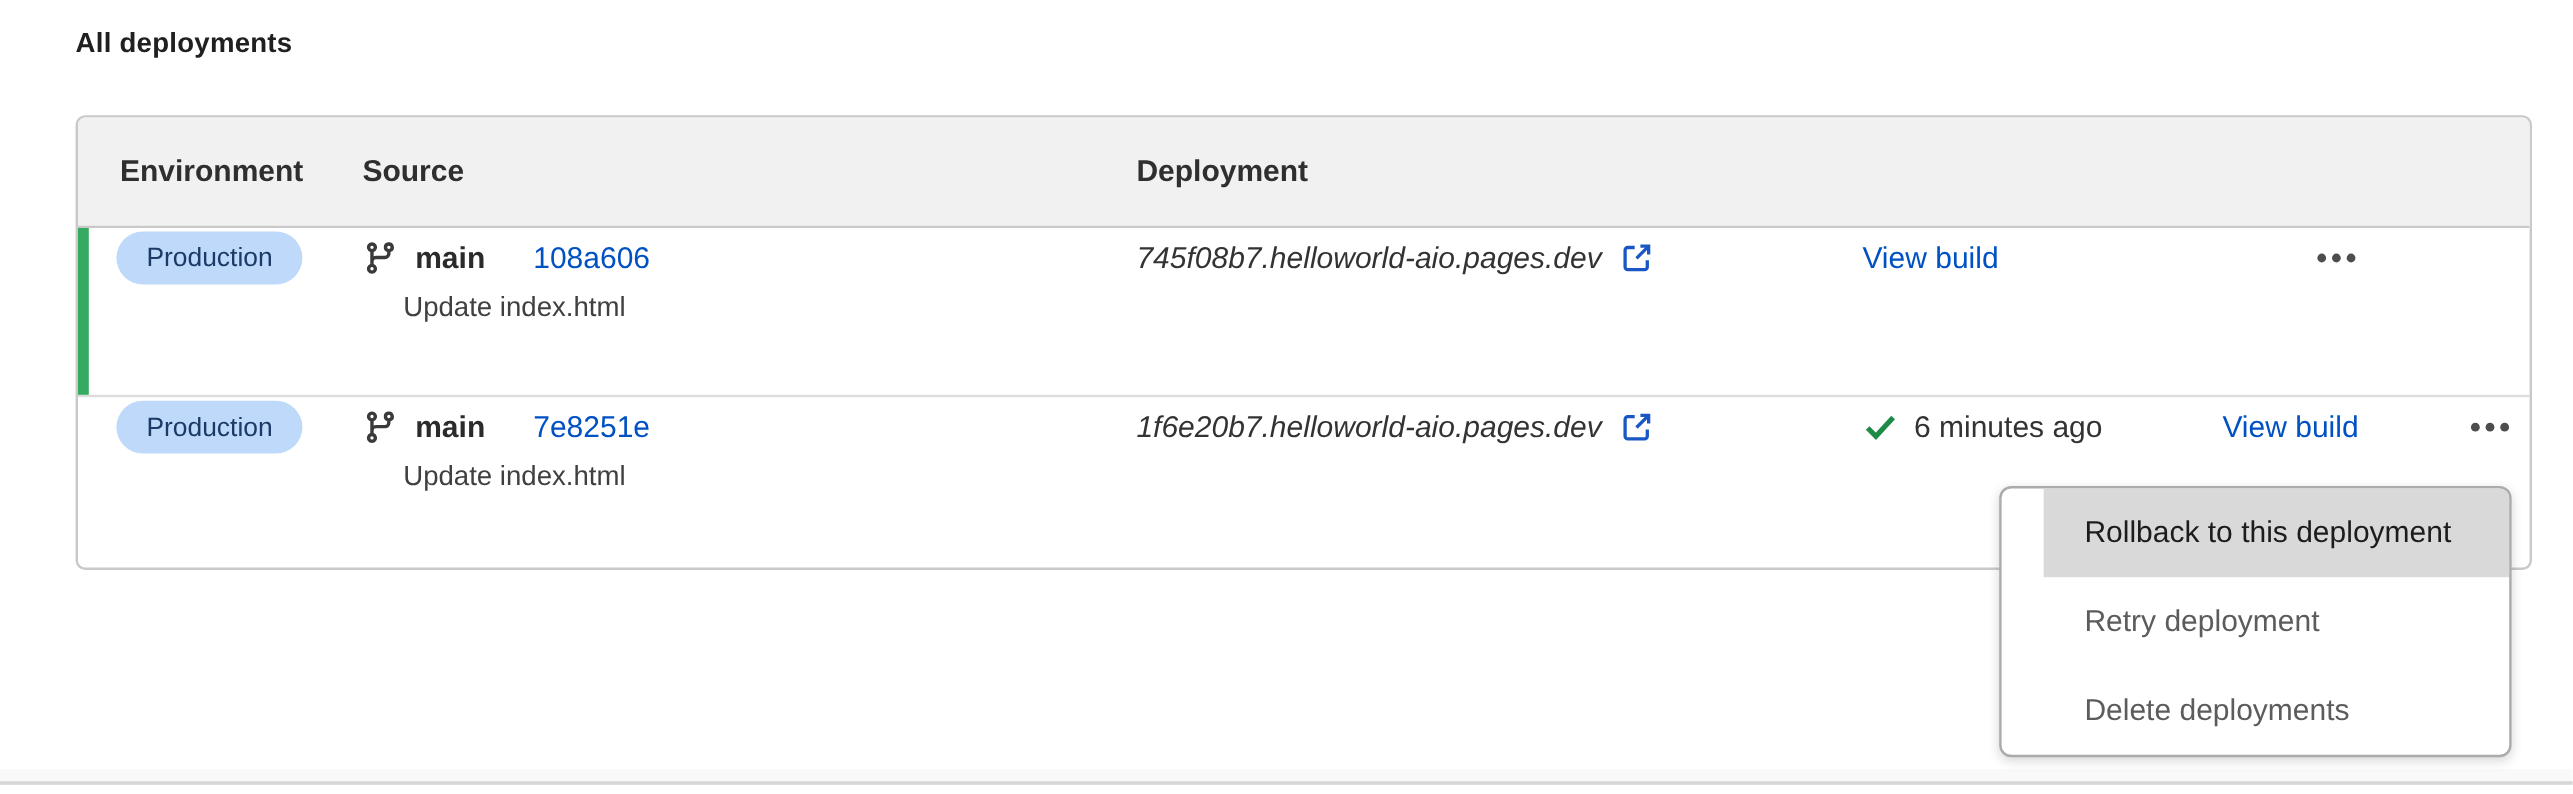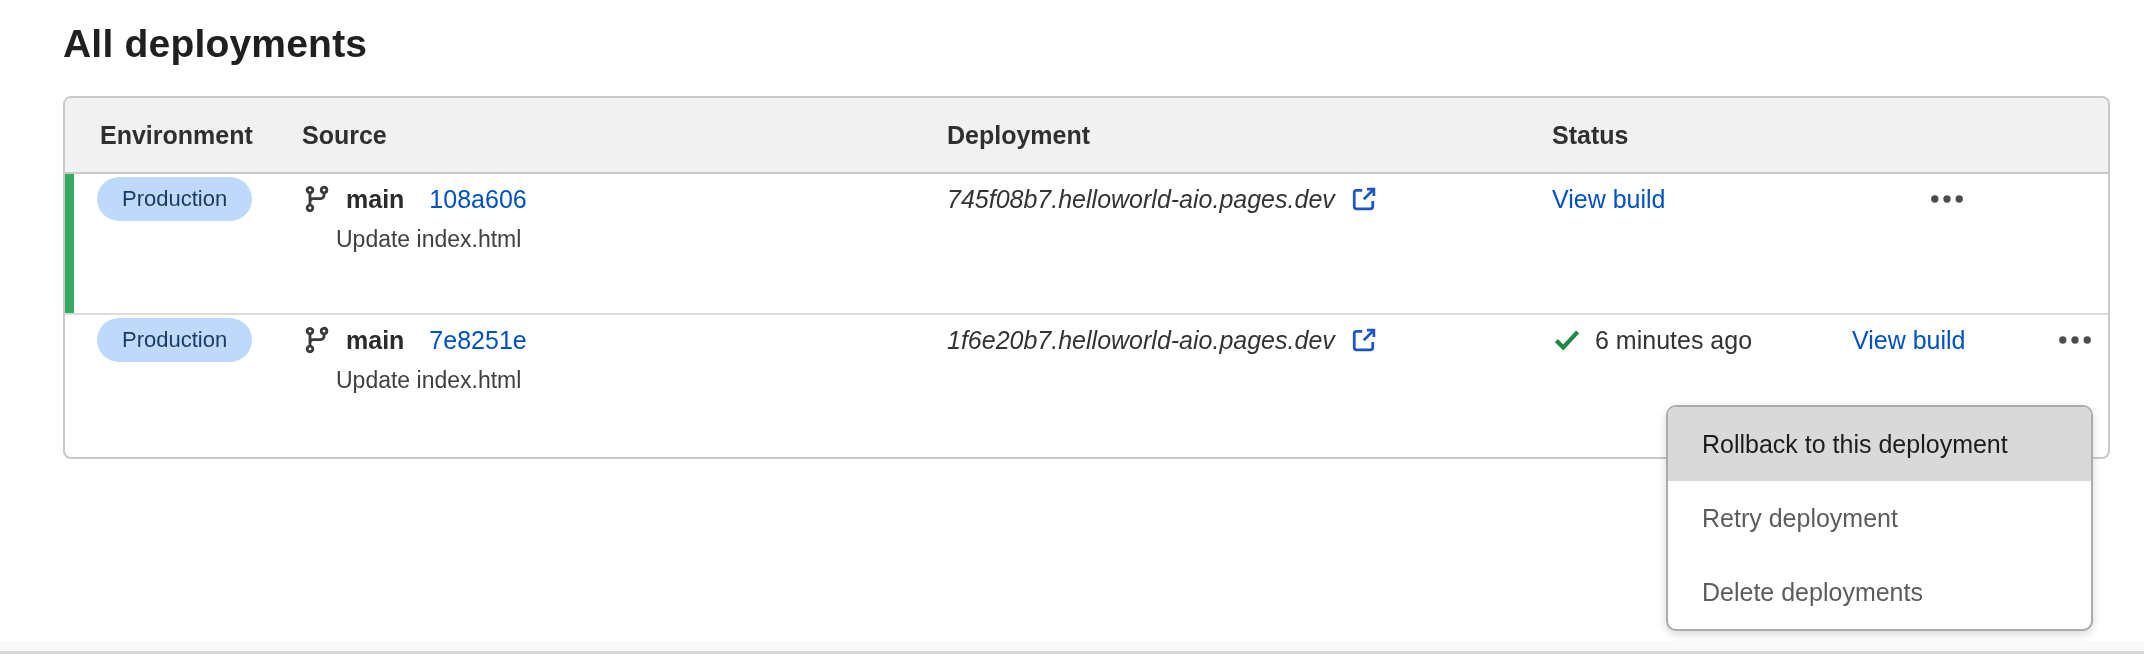--- a/index.html
+++ b/index.html
@@ -10,41 +10,41 @@
     font-family: "Liberation Sans", "DejaVu Sans", sans-serif;
     position: relative;
     overflow: hidden;
     color: #333;
   }
 
   .page-title {
     position: absolute;
     left: 63px; top: 22px;
     margin: 0;
-    font-size: 39px;
+    font-size: 23px;
     font-weight: 600;
     color: #202020;
     letter-spacing: 0.2px;
     text-align: center;
   }
 
   
   .deploy-table {
     position: absolute;
     left: 63px; top: 96px;
     width: 2047px;
     background: #fff;
     border: 2px solid #c9c9c9;
     border-radius: 8px;
   }
   .thead {
     display: grid;
     grid-template-columns: 237px 645px 605px 300px 190px 1fr;
     align-items: center;
-    height: 76px;
+    height: 92px;
     background: #f1f1f1;
     border-bottom: 2px solid #c9c9c9;
     border-radius: 6px 6px 0 0;
   }
   .th {
     font-size: 25px;
     font-weight: 600;
     color: #2f2f2f;
   }
   .th.first { padding-left: 35px; }
@@ -96,21 +96,21 @@
     font-weight: 700;
     color: #2b2b2b;
     margin-left: 14px;
   }
   a.link, .link {
     color: #0051c3;
     text-decoration: none;
     font-size: 25px;
     cursor: pointer;
   }
-  .commit-link { margin-left: 25px; }
+  .commit-link { margin-left: 40px; }
 
   .url-text { font-size: 25px; color: #333; font-style: italic; }
   .ext-icon { margin-left: 14px; display: inline-flex; cursor: pointer; }
 
   .status-time { font-size: 25px; color: #333; margin-left: 13px; }
 
   .cell.actions .line1 { justify-content: center; }
   .ellipsis-btn {
     background: none; border: none; padding: 6px 8px;
     display: inline-flex; align-items: center;
@@ -131,20 +131,21 @@
   }
   .menu-item {
     height: 74px;
     display: flex;
     align-items: center;
     padding: 0 34px;
     font-size: 25px;
     color: #5c5c5c;
     cursor: pointer;
     white-space: nowrap;
+    margin-left: 35px;
   }
   .menu-item.highlighted {
     background: #d9d9d9;
     color: #1c1c1c;
   }
 
   
   .bottom-band {
     position: absolute;
     left: 0; right: 0;
@@ -162,21 +163,20 @@
 <main>
 
   <h1 class="page-title">All deployments</h1>
 
   <section class="deploy-table">
 
     <div class="thead">
       <div class="th first">Environment</div>
       <div class="th">Source</div>
       <div class="th">Deployment</div>
-      <div class="th">Status</div>
       <div class="th"></div>
       <div class="th"></div>
     </div>
 
     <div class="trow divider current">
       <div class="cell first">
         <div class="line1">
           <span class="badge">Production</span>
         </div>
       </div>

